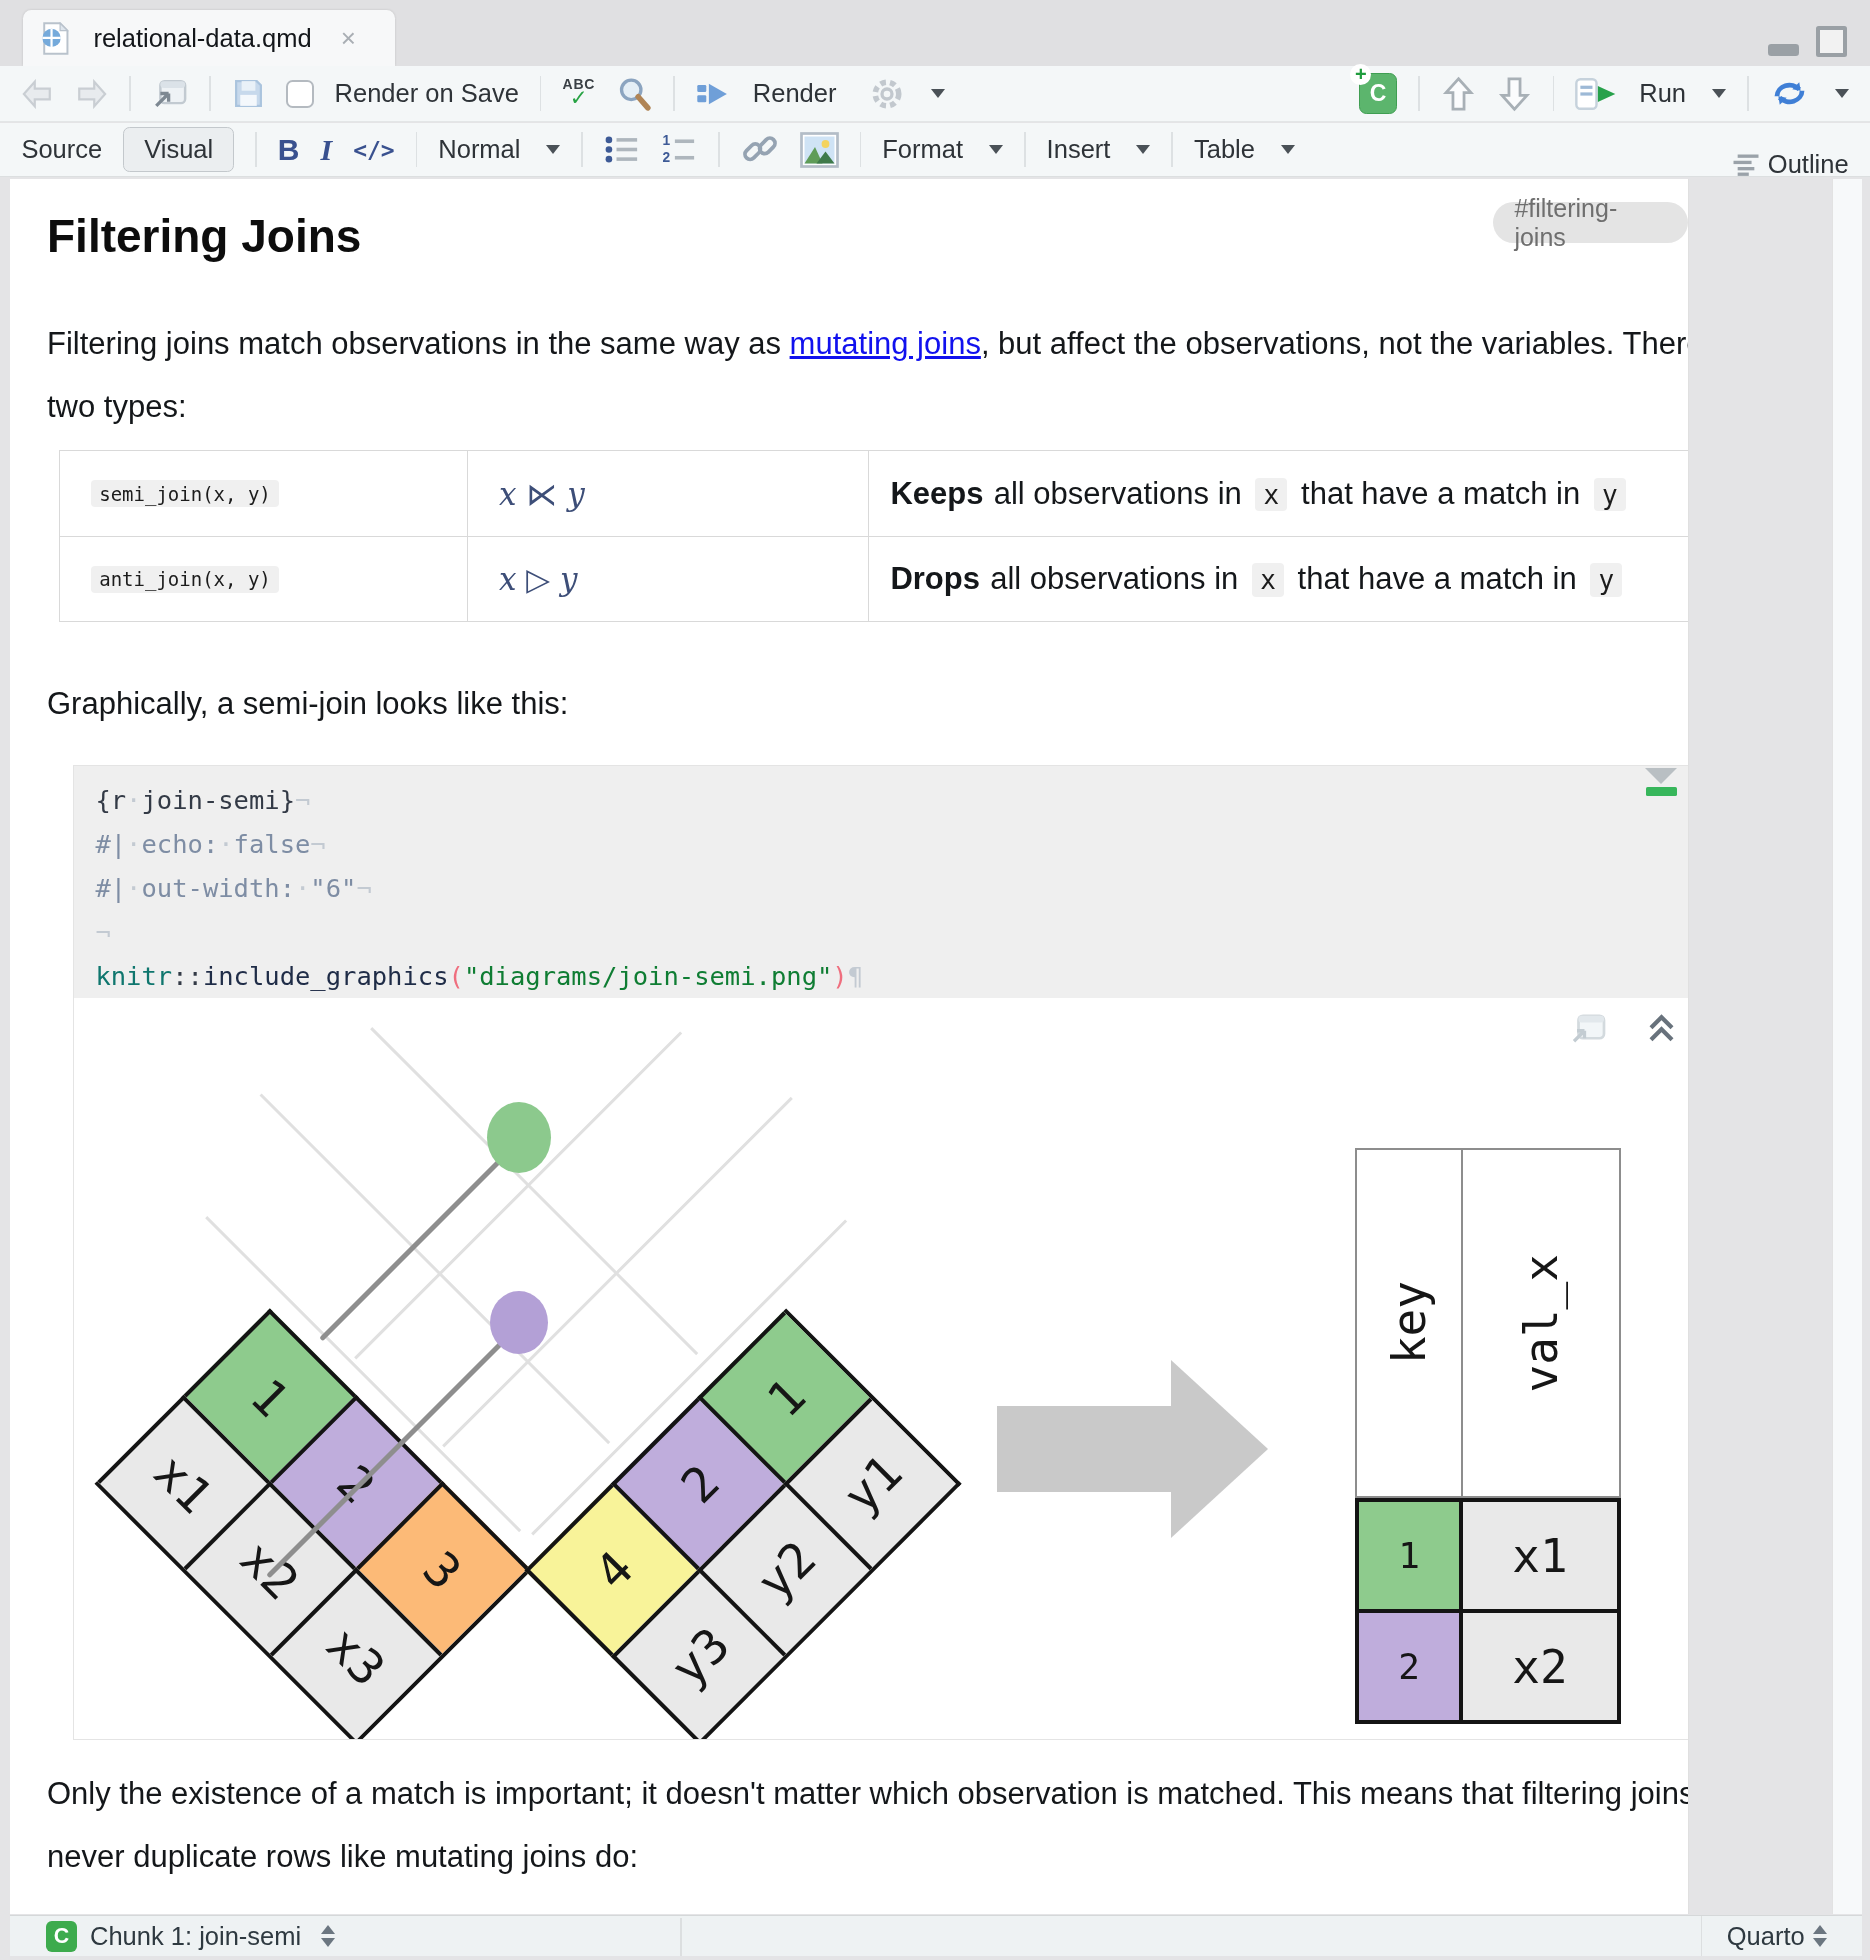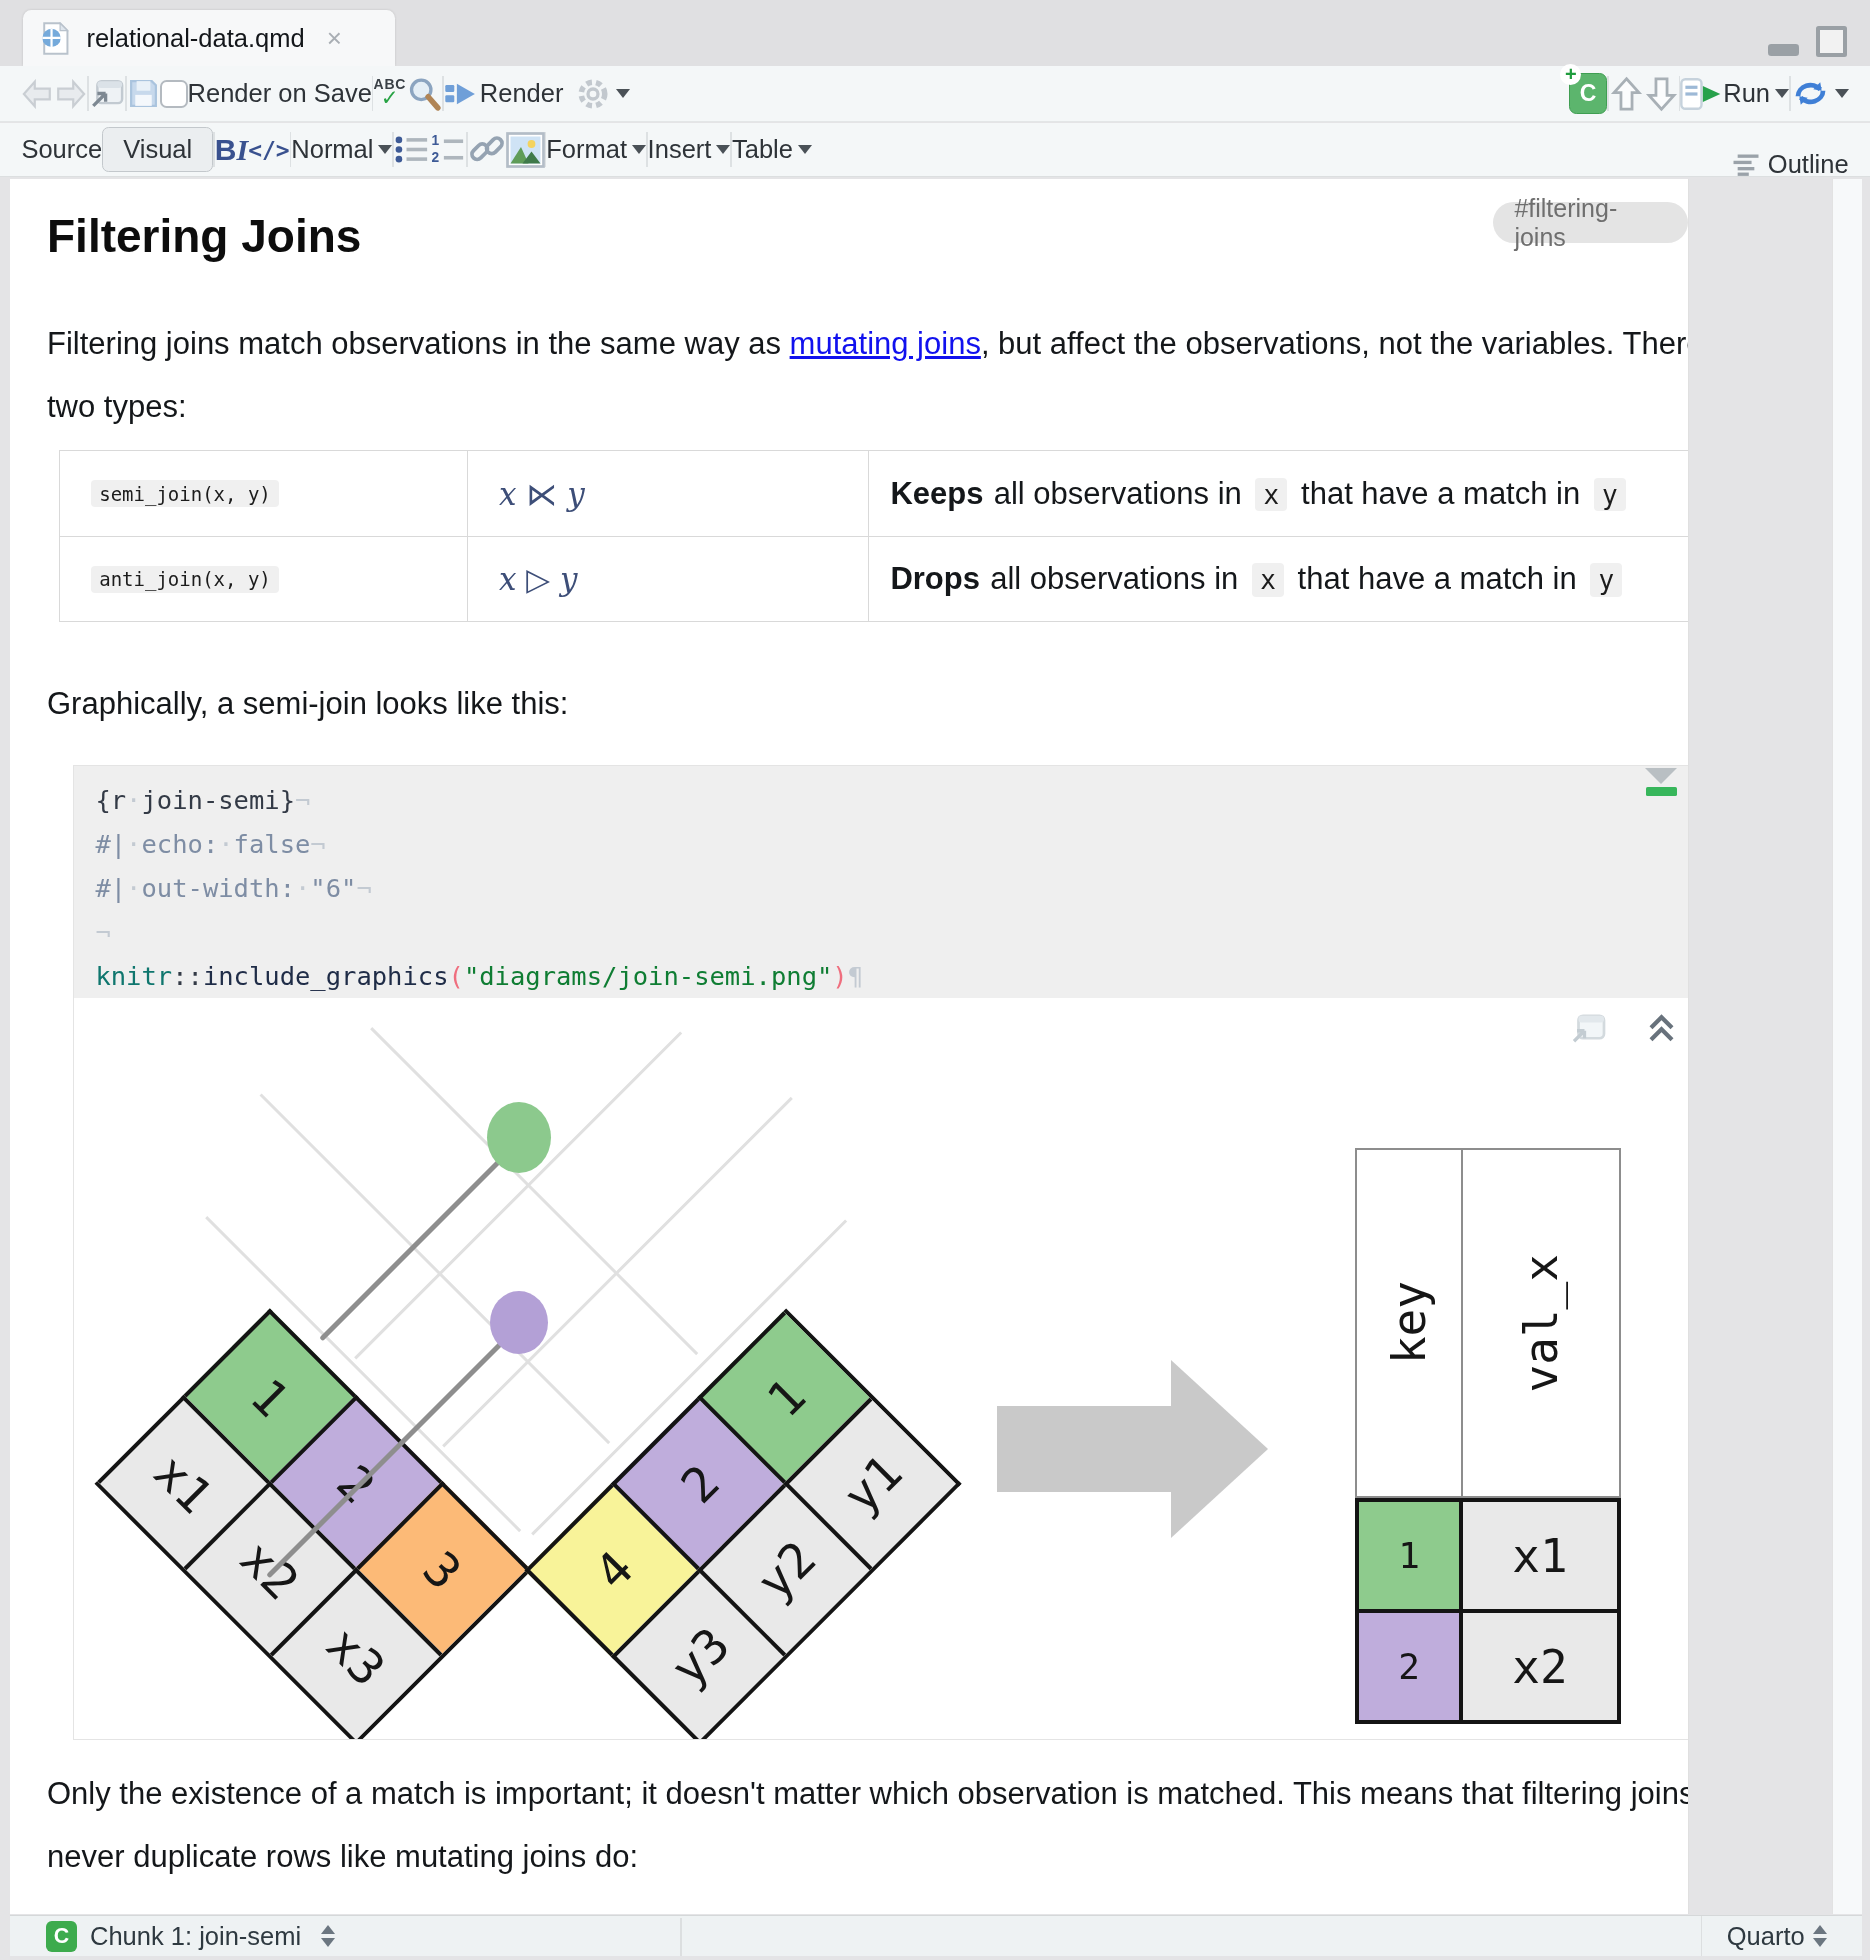--- a/index.html
+++ b/index.html
@@ -4,31 +4,31 @@
 <style>
   * { margin:0; padding:0; box-sizing:border-box; }
   html,body { width:1870px; height:1961px; overflow:hidden;
     font-family:"Liberation Sans", sans-serif; background:#e4e4e6; }
   .window { position:relative; width:1870px; height:1961px; }
 
   
   .tabbar { position:absolute; left:0; top:0; width:100%; height:66px; background:#e0e0e2; }
   .tab { position:absolute; left:23px; top:10px; width:372px; height:56px;
     background:#f7f8f9; border-radius:8.2px 8.2px 0 0; display:flex; align-items:center;
-    padding:0 16.4px; gap:17px; box-shadow:0 0 2.5px rgba(0,0,0,.15); }
+    padding:0 16.4px; gap:24px; box-shadow:0 0 2.5px rgba(0,0,0,.15); }
   .tab-label { font-size:25.5px; color:#13161a; white-space:nowrap; }
   .tab-close { font-size:26px; color:#a9aeb4; margin-left:5px; }
   .winbtn-min { position:absolute; left:1768px; top:44px; width:31px; height:11.5px;
     background:#9aa0a5; border-radius:3.3px; }
   .winbtn-max { position:absolute; left:1816px; top:26px; width:31px; height:31px;
     border:4.1px solid #9aa0a5; border-radius:2.5px; background:#f2f2f2; }
 
   
   .toolbar { position:absolute; left:0; width:100%; height:56px; background:#f4f7f8;
-    display:flex; align-items:center; padding:0 21.4px; gap:0; }
+    display:flex; align-items:center; padding:0 21.4px; gap:21px; }
   .toolbar.main { top:66px; border-bottom:1.6px solid #e3e6e7; }
   .toolbar.fmt  { top:123px; height:54px; border-bottom:1.6px solid #dcdfe0; }
   .tb-sep { width:1.6px; height:35px; background:#dde1e3; flex:0 0 auto; }
   .tb-label { font-size:25.5px; color:#2e3338; white-space:nowrap; }
   .tb-spacer { flex:1 1 auto; }
   .icon-btn { display:flex; align-items:center; justify-content:center; flex:0 0 auto; }
   .caret { width:0; height:0; border-left:7.4px solid transparent; border-right:7.4px solid transparent;
     border-top:9px solid #4a5157; margin-left:5px; }
   .checkbox { width:28px; height:28px; border:2.5px solid #b4bac0; border-radius:6.6px; background:#fff; }
   .abc-ico { display:flex; flex-direction:column; align-items:center; line-height:1; }

